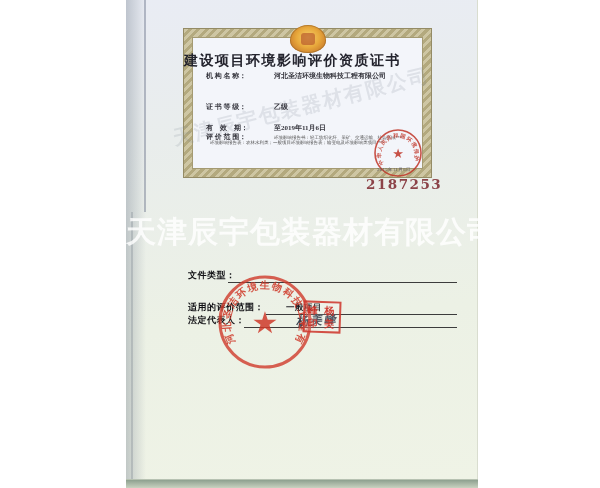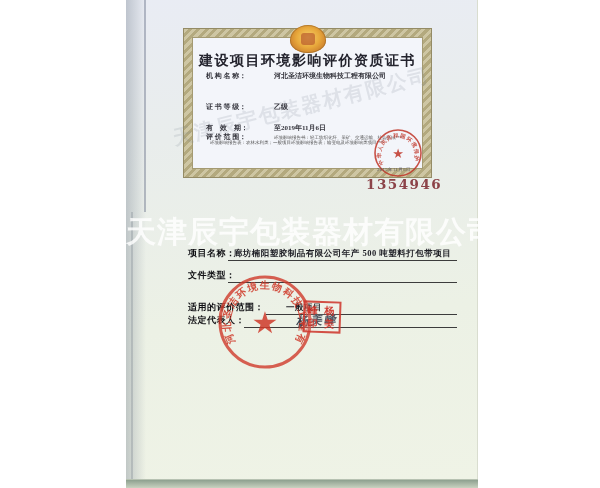--- a/index.html
+++ b/index.html
@@ -24,21 +24,21 @@
         background:#f3f5fa;border:1px solid #a49a72;}
   .cert-wm{position:absolute;left:-15px;top:60px;width:300px;transform:rotate(-14deg);
         font-size:20px;letter-spacing:2px;color:rgba(125,140,152,.18);font-weight:bold;
         pointer-events:none;white-space:nowrap;}
   .emblem{position:absolute;left:106px;top:-4px;width:36px;height:28px;
         background:radial-gradient(ellipse at 50% 45%,#f6d06a 0%,#e8a93c 45%,#c8782a 82%);
         border-radius:50% 50% 48% 48% / 55% 55% 45% 45%;
         box-shadow:inset 0 0 0 1px rgba(150,100,35,.55);}
   .emblem-core{position:absolute;left:11px;top:8px;width:14px;height:12px;background:#b5542a;
         border-radius:3px;opacity:.65;}
-  .cert-title{position:absolute;left:0;top:23px;width:100%;text-align:center;
+  .cert-title{position:absolute;left:0;top:23px;width:100%;
         font-size:14px;font-weight:bold;letter-spacing:1.5px;color:#23232d;}
   .cline{position:absolute;left:22px;width:215px;font-size:7px;font-weight:bold;
         color:#35353d;white-space:nowrap;line-height:9px;}
   .clabel{display:inline-block;width:68px;white-space:pre;}
   .cvalue{white-space:pre;}
   .cvalue.tiny{font-size:4.5px;font-weight:normal;color:#555;}
   .scope2{position:absolute;left:26px;top:111px;width:210px;font-size:4.5px;color:#555;
         white-space:nowrap;}
   .ministry-seal{position:absolute;left:185px;top:95px;width:58px;height:58px;opacity:.85;}
   .seal-date{position:absolute;left:193px;top:138px;font-size:4.5px;color:#5a5560;letter-spacing:.5px;}
@@ -103,29 +103,24 @@
             <path id="mArc" d="M 14.9,40 A 17,17 0 1 1 43.1,40" fill="none"></path>
           </defs>
         <text font-size="5.4" fill="#c03528" letter-spacing="1" font-weight="bold">
           <textPath href="#mArc">中华人民共和国环境保护部</textPath>
         </text>
         <text x="29" y="34" text-anchor="middle" font-size="13" fill="#c03528">★</text>
       </svg>
       <div class="seal-date">2015年11月6日</div>
     </div>
 
-    <div class="serial">1354946</div>
+    <div class="serial">2187253</div>
 
     <div class="big-wm">天津辰宇包装器材有限公司</div>
 
-    <div class="frow" style="top:246px">
-      <span class="flabel">项目名称：</span>
-      <i class="uline" style="left:102px"></i>
-      <span class="fvalue" style="left:102px;width:229px;text-align:center">廊坊楠阳塑胶制品有限公司年产 500 吨塑料打包带项目</span>
-    </div>
     <div class="frow" style="top:268px">
       <span class="flabel">文件类型：</span>
       <i class="uline" style="left:102px"></i>
     </div>
     <div class="frow" style="top:300px">
       <span class="flabel">适用的评价范围：</span>
       <i class="uline" style="left:140px"></i>
       <span class="fvalue" style="left:160px;width:70px;">一般项目</span>
     </div>
     <div class="frow" style="top:313px">

